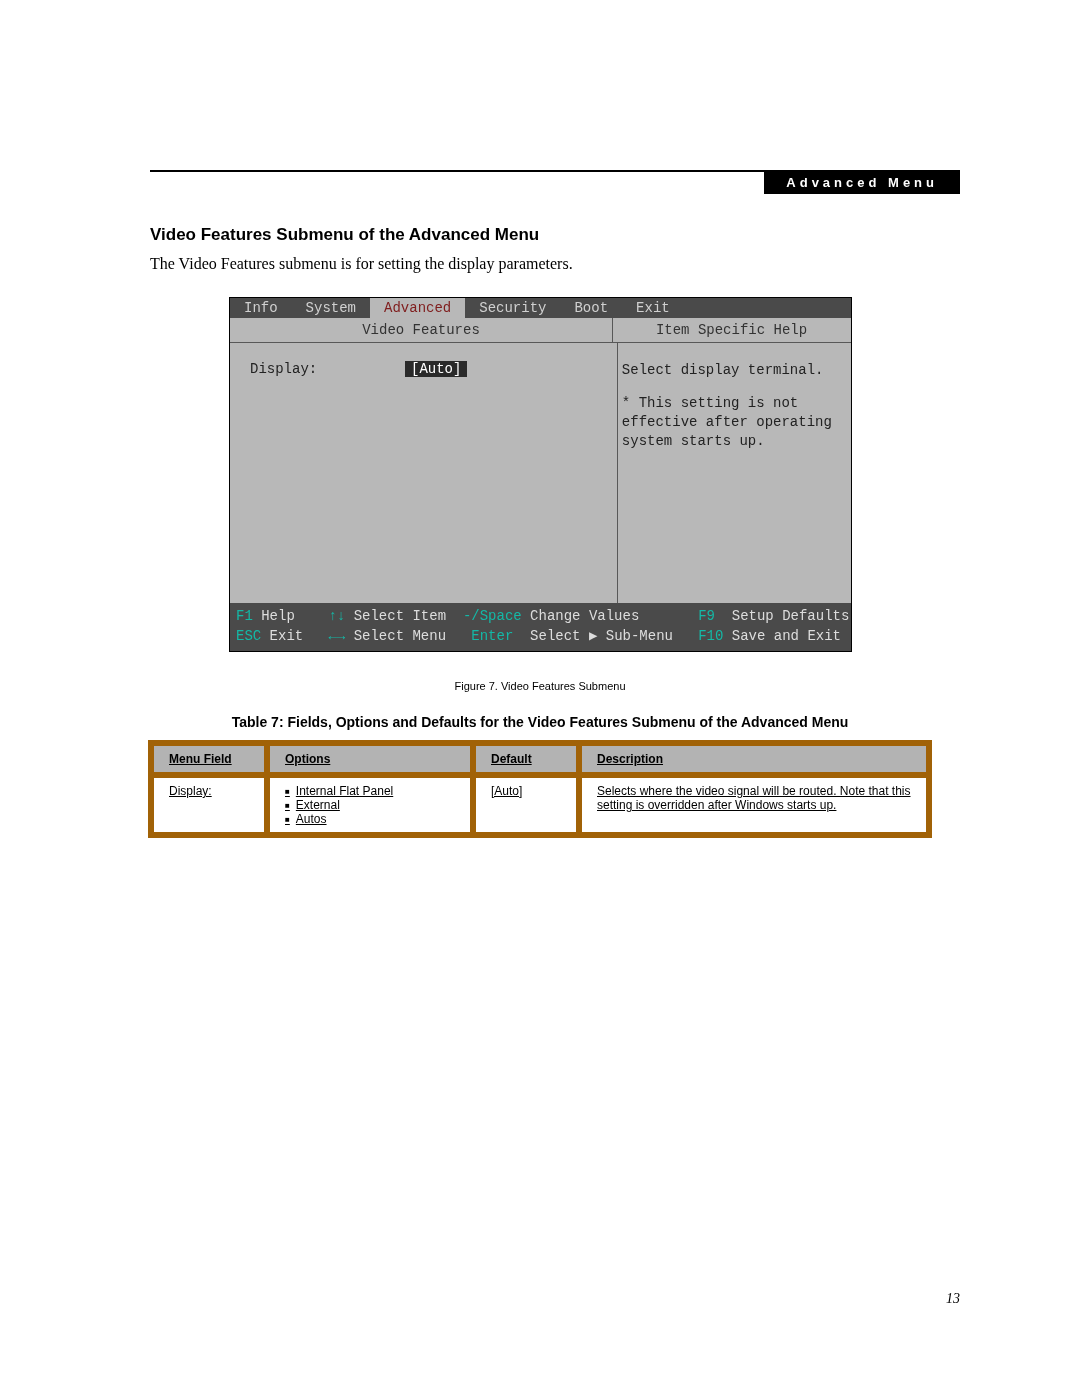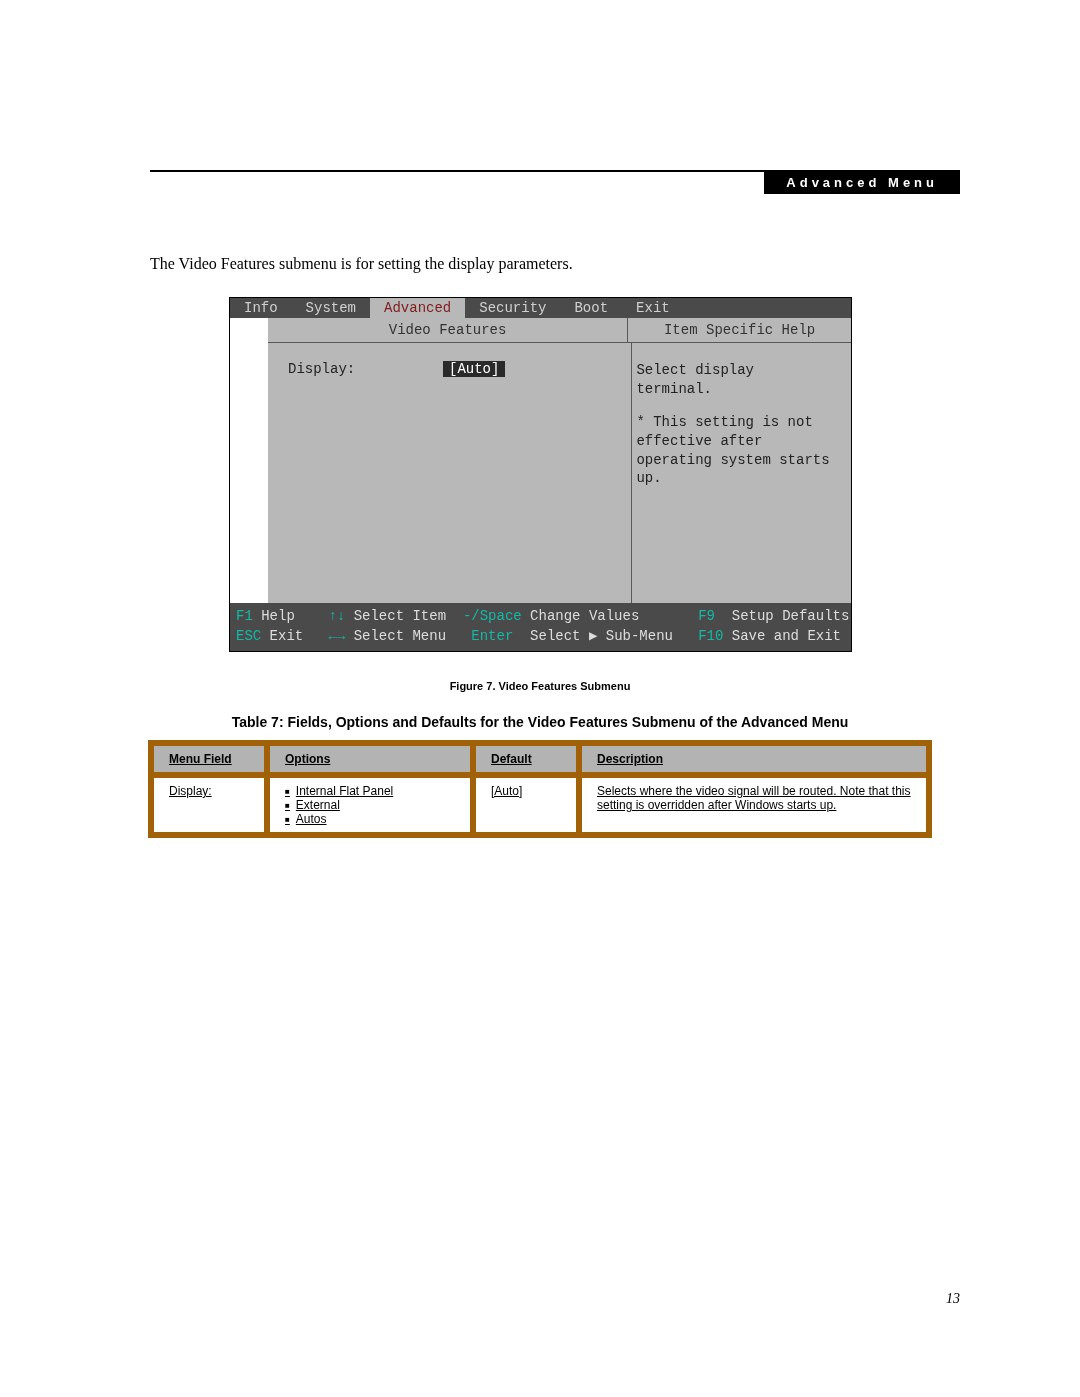--- a/index.html
+++ b/index.html
@@ -7,50 +7,51 @@
   .rule{position:absolute;left:150px;right:120px;top:170px;border-top:2px solid #000;}
   .breadcrumb{position:absolute;top:172px;right:120px;background:#000;color:#fff;font-family:Arial,Helvetica,sans-serif;font-weight:bold;font-size:13px;letter-spacing:4px;padding:3px 22px 4px 22px;}
   .heading{position:absolute;left:150px;top:225px;font-family:Arial,Helvetica,sans-serif;font-weight:bold;font-size:17px;}
   .intro{position:absolute;left:150px;top:255px;font-size:16px;}
   
   .bios{position:absolute;left:229px;top:297px;width:621px;border:1px solid #000;font-family:"Courier New",monospace;font-size:14px;color:#fff;}
   .bios-title{background:#808080;text-align:center;padding:2px 0;}
   .bios-tabs{display:flex;background:#4a4a4a;}
   .bios-tab{padding:2px 14px;color:#d0d0d0;}
   .bios-tab.active{background:#b8b8b8;color:#7f1d1d;}
-  .bios-mid{display:flex;background:#b8b8b8;color:#000;margin-left:38px;}
+  .bios-mid{display:flex;background:#b8b8b8;color:#000;}
   .bios-subhead{display:flex;border-bottom:1px solid #585858;}
   .bios-subhead .l{width:382px;text-align:center;padding:4px 0;color:#333;}
   .bios-subhead .r{width:237px;text-align:center;padding:4px 0;border-left:1px solid #585858;color:#333;}
   .bios-body{display:flex;height:260px;}
   .bios-body .l{width:382px;padding:18px 20px 0 20px;color:#222;}
   .bios-body .r{width:237px;padding:18px 14px 0 4px;border-left:1px solid #585858;color:#222;line-height:1.35;}
   .field-row{display:flex;}
   .field-label{width:155px;}
   .field-val{background:#2a2a2a;color:#fff;padding:0 6px;}
   .bios-footer{background:#4a4a4a;color:#ddd;padding:3px 6px 4px 6px;line-height:1.45;}
   .bf-row{display:flex;white-space:pre;}
   .k{color:#14b8a6;}
-  .caption{position:absolute;left:0;right:0;top:680px;text-align:center;font-family:Arial,Helvetica,sans-serif;font-weight:bold;font-size:11px;}
+  .caption{position:absolute;left:0;right:0;top:680px;text-align:center;font-family:Arial,Helvetica,sans-serif;font-weight:normal;font-size:11px;}
   .tblcap{position:absolute;left:0;right:0;top:714px;text-align:center;font-family:Arial,Helvetica,sans-serif;font-weight:bold;font-size:14px;}
   
   .tbl{position:absolute;left:148px;top:740px;width:784px;border-collapse:collapse;font-family:Arial,Helvetica,sans-serif;font-size:12px;}
   .tbl th,.tbl td{border:6px solid #a16207;padding:6px 15px;vertical-align:top;text-align:left;text-decoration:underline;}
   .tbl th{background:#b3b3b3;font-weight:bold;}
   .opts{padding-left:0;margin:0;list-style:none;}
   .opts li::before{content:"\25A0";font-size:8px;margin-right:6px;position:relative;top:-1px;}
   .pagenum{position:absolute;right:120px;bottom:90px;font-style:italic;font-size:14px;}
 </style>
 </head>
 <body>
 
 <div class="page">
   <div class="rule"></div>
   <div class="breadcrumb">Advanced Menu</div>
 
+  <div class="heading">Video Features Submenu of the Advanced Menu</div>
   <div class="intro">The Video Features submenu is for setting the display parameters.</div>
 
   <div class="bios">
     <div class="bios-tabs">
       <div class="bios-tab">Info</div>
       <div class="bios-tab">System</div>
       <div class="bios-tab active">Advanced</div>
       <div class="bios-tab">Security</div>
       <div class="bios-tab">Boot</div>
       <div class="bios-tab">Exit</div>

